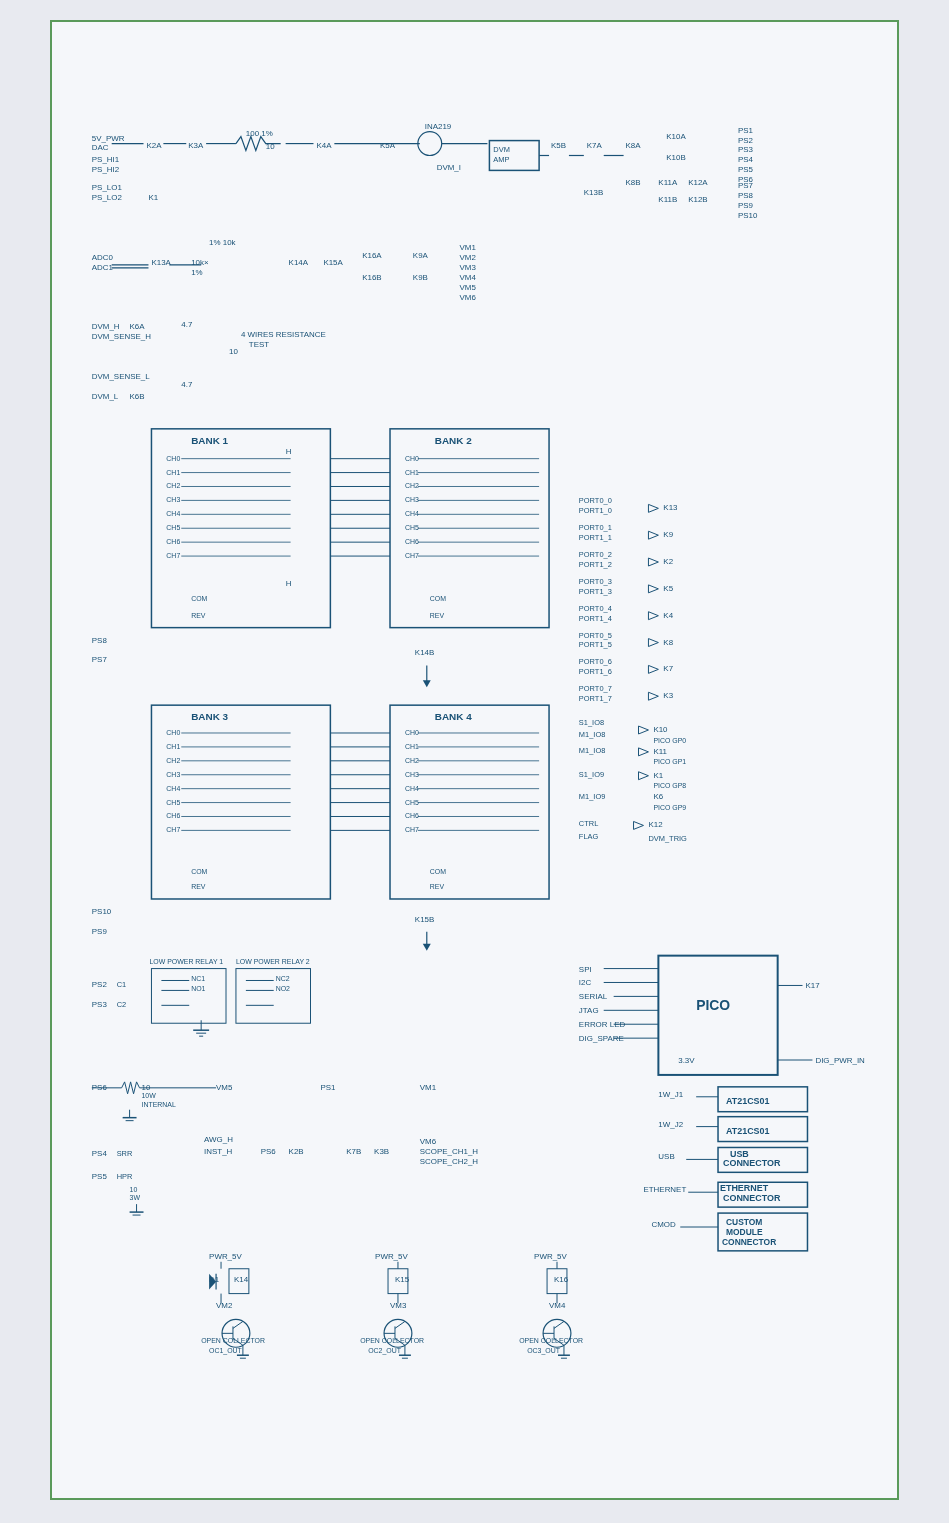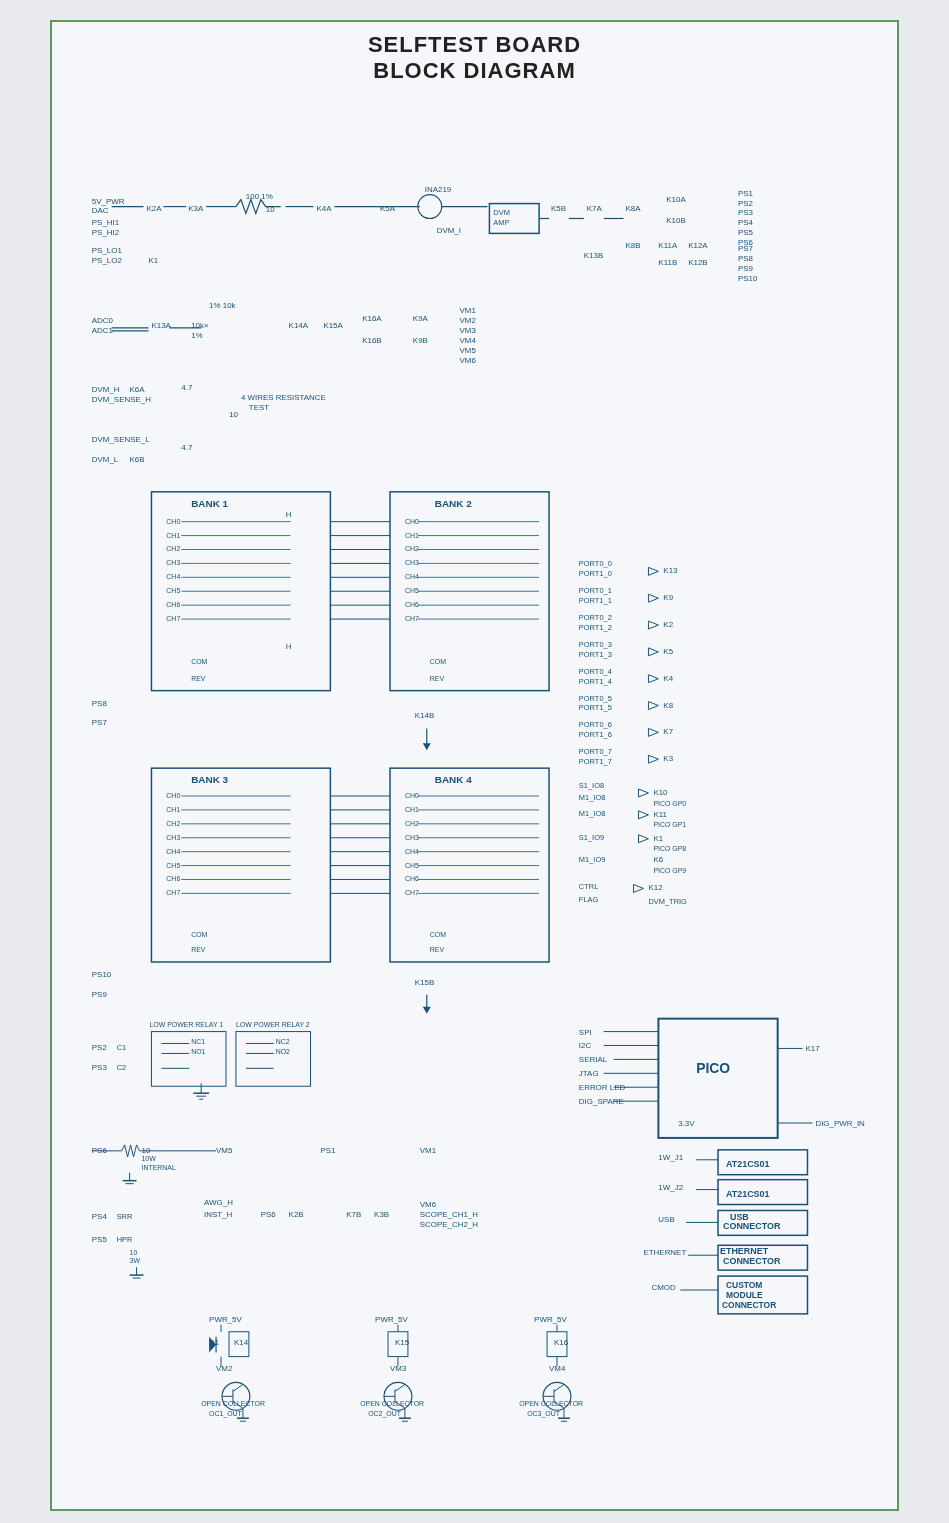--- a/index.html
+++ b/index.html
@@ -34,26 +34,20 @@
       width: 100%;
       height: 1400px;
     }
     
     text { font-family: Arial, sans-serif; }
   </style>
 </head>
 <body>
 
 <div class="diagram-container">
-  <div class="title-area">
-    <h1>
-      <span>SELFTEST BOARD</span><br>
-      <span>BLOCK DIAGRAM</span>
-    </h1>
-  </div>
 
   <svg class="diagram-svg" viewBox="0 0 830 1390" xmlns="http://www.w3.org/2000/svg">
 
     <text x="30" y="100" font-size="8" fill="#1a5276">5V_PWR</text>
     <text x="30" y="109" font-size="8" fill="#1a5276">DAC</text>
 
     <text x="85" y="107" font-size="8" fill="#1a5276">K2A</text>
 
     <text x="127" y="107" font-size="8" fill="#1a5276">K3A</text>
 

